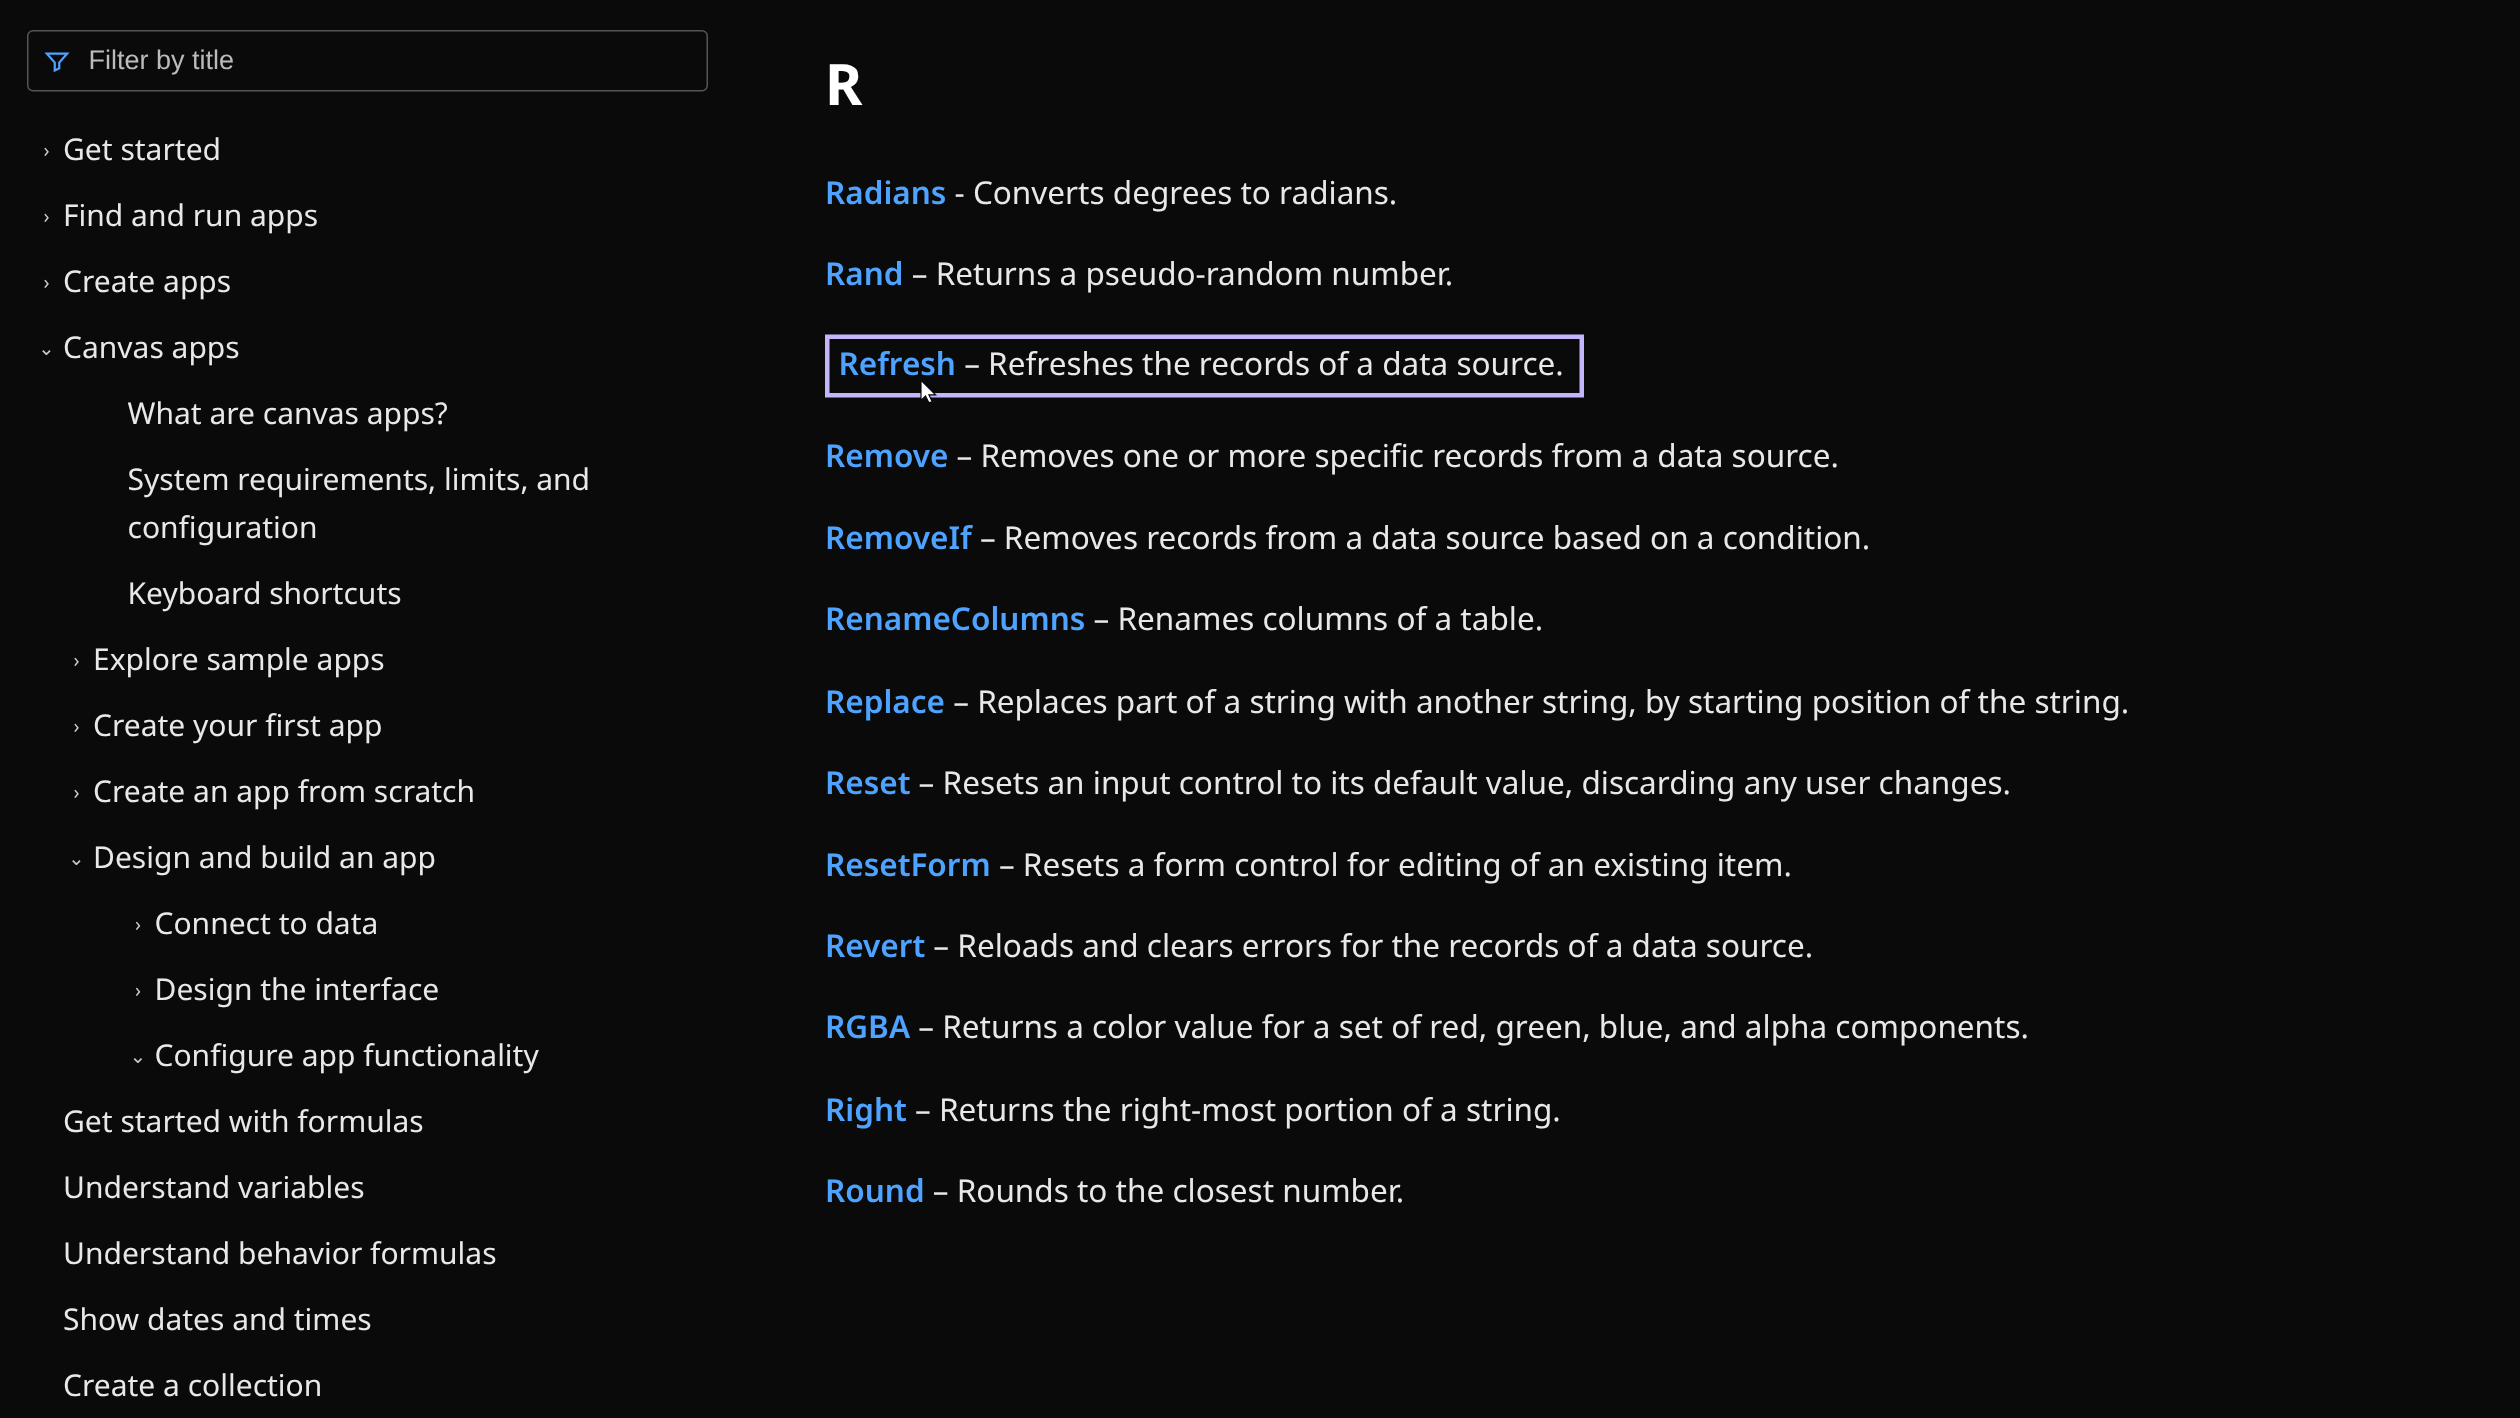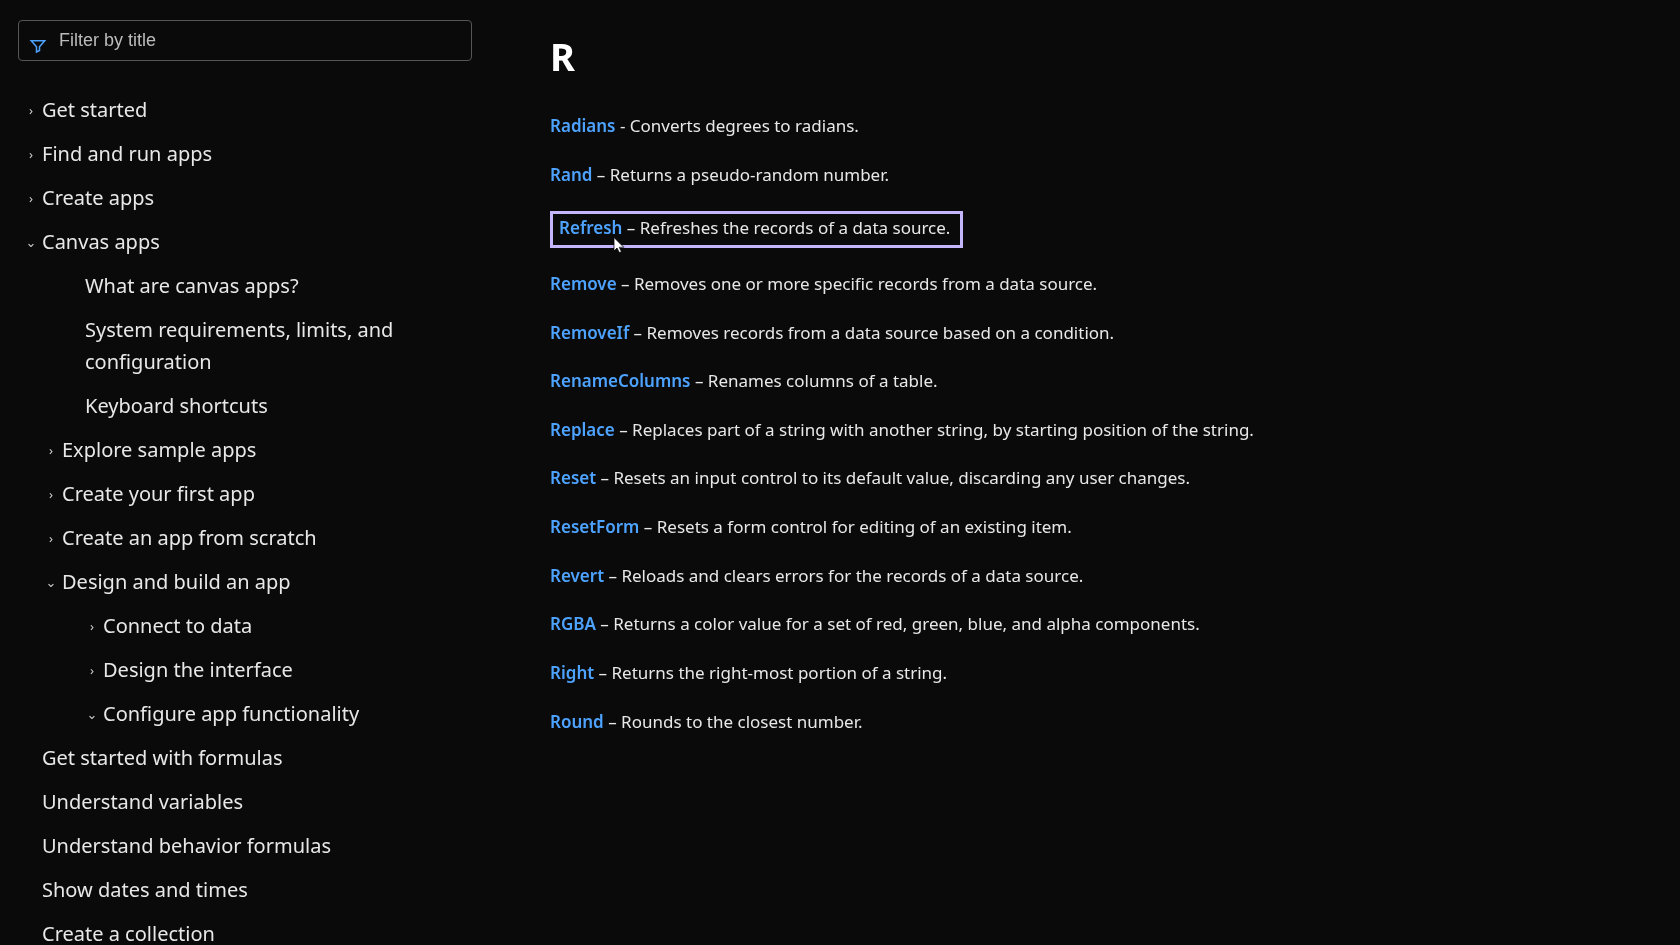--- a/index.html
+++ b/index.html
@@ -15,25 +15,25 @@
     overflow: hidden;
   }
   .sidebar {
     width: 490px;
     flex-shrink: 0;
     display: flex;
     flex-direction: column;
     padding-top: 20px;
   }
   .filter-wrap {
-    margin: 0 18px 27px 18px;
+    margin: 0 18px 16px 18px;
     border: 1px solid #555;
     border-radius: 4px;
     display: flex;
-    align-items: flex-end;
+    align-items: flex-start;
     padding: 8px 10px;
     gap: 10px;
   }
   .filter-icon {
     width: 18px; height: 18px;
     display: inline-block;
     color: #4da3ff;
   }
   .filter-input {
     background: transparent;
@@ -77,21 +77,21 @@
     overflow-y: auto;
   }
   .heading {
     font-size: 38px;
     font-weight: 700;
     margin: 0 0 32px 0;
     color: #fff;
   }
   .fn-row {
     margin: 0 0 24px 0;
-    font-size: 17px;
+    font-size: 21px;
     line-height: 1.45;
   }
   .fn-name {
     color: #4da3ff;
     font-weight: 600;
   }
   .fn-highlight {
     display: inline-block;
     border: 3px solid #c4b5fd;
     padding: 2px 10px 4px 6px;

